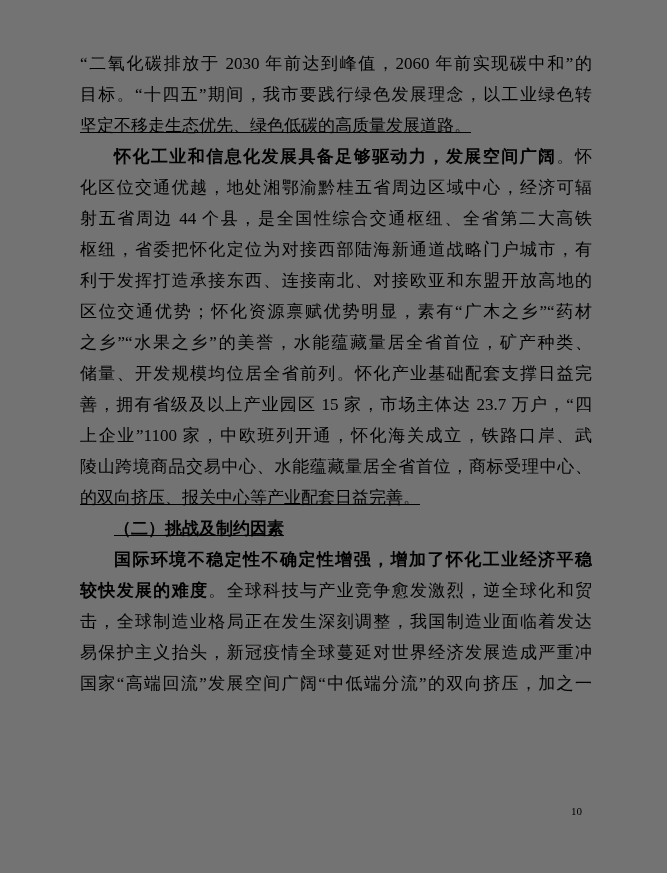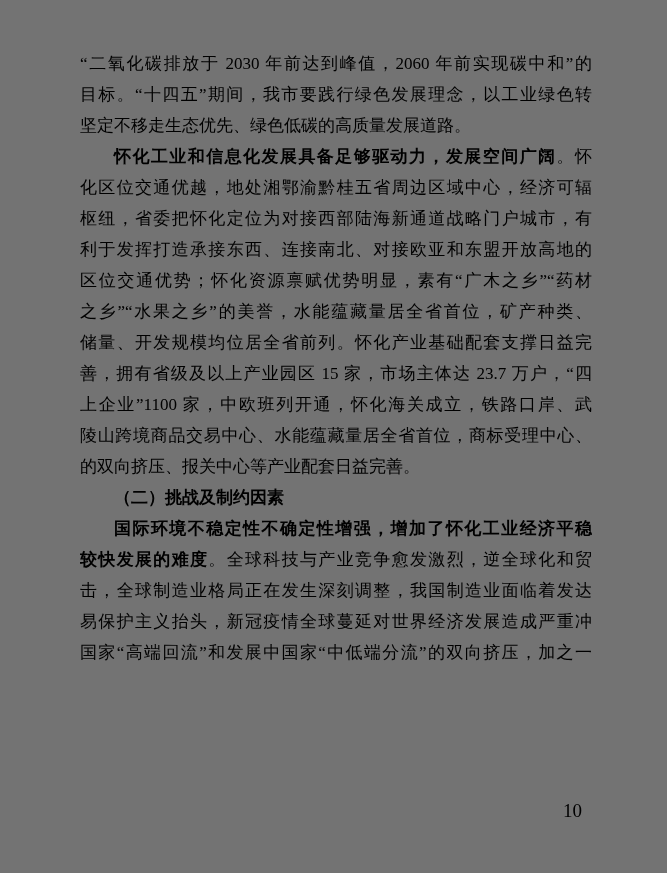--- a/index.html
+++ b/index.html
@@ -27,58 +27,60 @@
     line-height: 31px;
     font-size: 17px;
     text-align: justify;
     text-align-last: justify;
     text-justify: inter-character;
     overflow: hidden;
     color: #000000;
   }
   .line.last {
     text-align-last: left;
+    text-decoration: underline;
   }
   .line.indent {
     text-indent: 34px;
   }
   .bold {
     font-weight: 700;
     margin-top: 17px;
   }
   .page-number {
     position: absolute;
     top: 802px;
     right: 85px;
-    font-size: 19px;
+    font-size: 11px;
     line-height: 18px;
     color: #000000;
     font-family: "Liberation Serif", "DejaVu Serif", serif;
   }
 </style>
 </head>
 <body>
 
 <div class="page">
   <div class="doc-body" id="doc-body">
       <div class="line"><span>“二氧化碳排放于 2030 年前达到峰值，2060 年前实现碳中和”的</span></div>
       <div class="line"><span>目标。“十四五”期间，我市要践行绿色发展理念，以工业绿色转</span></div>
       <div class="line last"><span>坚定不移走生态优先、绿色低碳的高质量发展道路。</span></div>
       <div class="line indent"><span class="bold">怀化工业和信息化发展具备足够驱动力，发展空间广阔</span><span>。怀</span></div>
       <div class="line"><span>化区位交通优越，地处湘鄂渝黔桂五省周边区域中心，经济可辐</span></div>
+      <div class="line"><span>射五省周边 44 个县，是全国性综合交通枢纽、全省第二大高铁</span></div>
       <div class="line"><span>枢纽，省委把怀化定位为对接西部陆海新通道战略门户城市，有</span></div>
       <div class="line"><span>利于发挥打造承接东西、连接南北、对接欧亚和东盟开放高地的</span></div>
       <div class="line"><span>区位交通优势；怀化资源禀赋优势明显，素有“广木之乡”“药材</span></div>
       <div class="line"><span>之乡”“水果之乡”的美誉，水能蕴藏量居全省首位，矿产种类、</span></div>
       <div class="line"><span>储量、开发规模均位居全省前列。怀化产业基础配套支撑日益完</span></div>
       <div class="line"><span>善，拥有省级及以上产业园区 15 家，市场主体达 23.7 万户，“四</span></div>
       <div class="line"><span>上企业”1100 家，中欧班列开通，怀化海关成立，铁路口岸、武</span></div>
       <div class="line"><span>陵山跨境商品交易中心、水能蕴藏量居全省首位，商标受理中心、</span></div>
       <div class="line last"><span>的双向挤压、报关中心等产业配套日益完善。</span></div>
       <div class="line indent last"><span class="bold">（二）挑战及制约因素</span></div>
       <div class="line indent"><span class="bold">国际环境不稳定性不确定性增强，增加了怀化工业经济平稳</span></div>
       <div class="line"><span class="bold">较快发展的难度</span><span>。全球科技与产业竞争愈发激烈，逆全球化和贸</span></div>
       <div class="line"><span>击，全球制造业格局正在发生深刻调整，我国制造业面临着发达</span></div>
       <div class="line"><span>易保护主义抬头，新冠疫情全球蔓延对世界经济发展造成严重冲</span></div>
-      <div class="line"><span>国家“高端回流”和发展中国家“中低端分流”的双向挤压，加之一</span></div>
+      <div class="line"><span>国家“高端回流”发展空间广阔“中低端分流”的双向挤压，加之一</span></div>
     </div>
   <div class="page-number">10</div>
 </div>
 
 </body></html>

